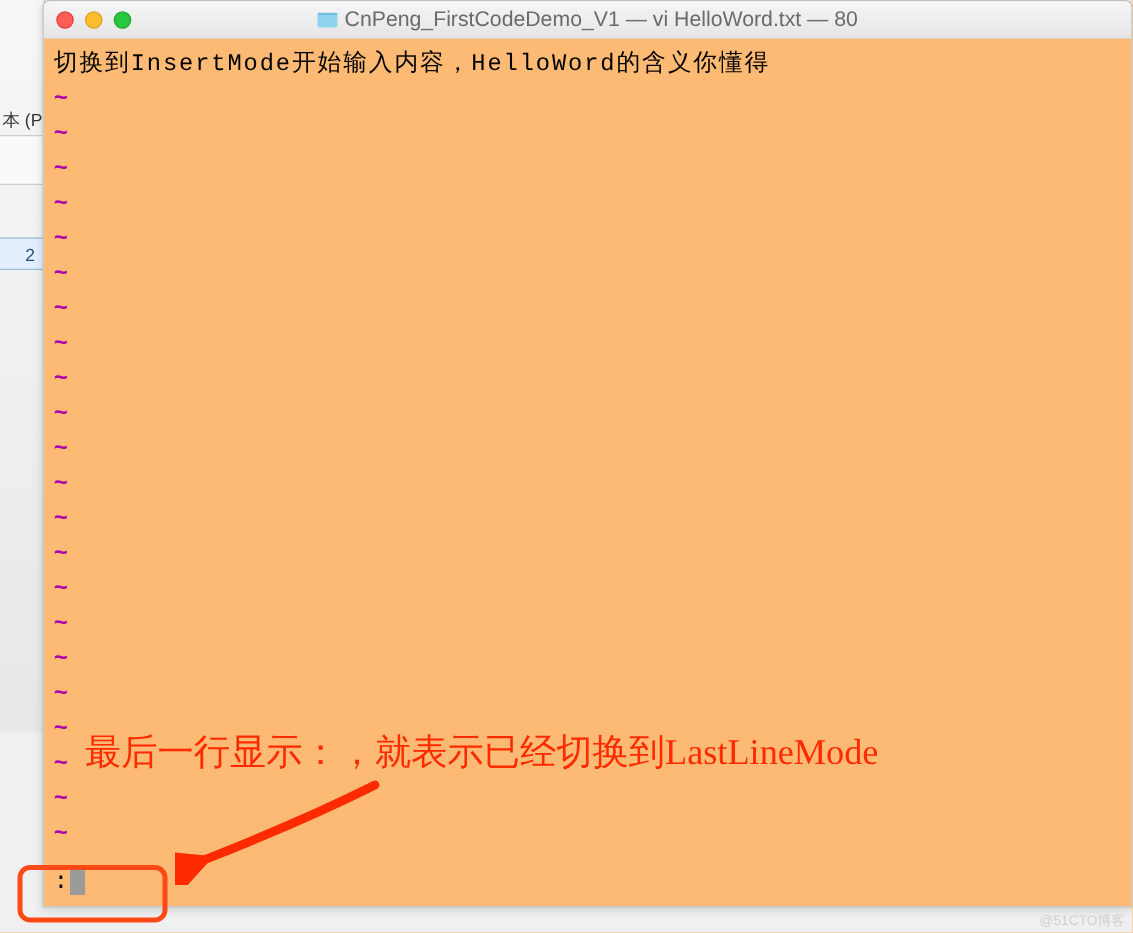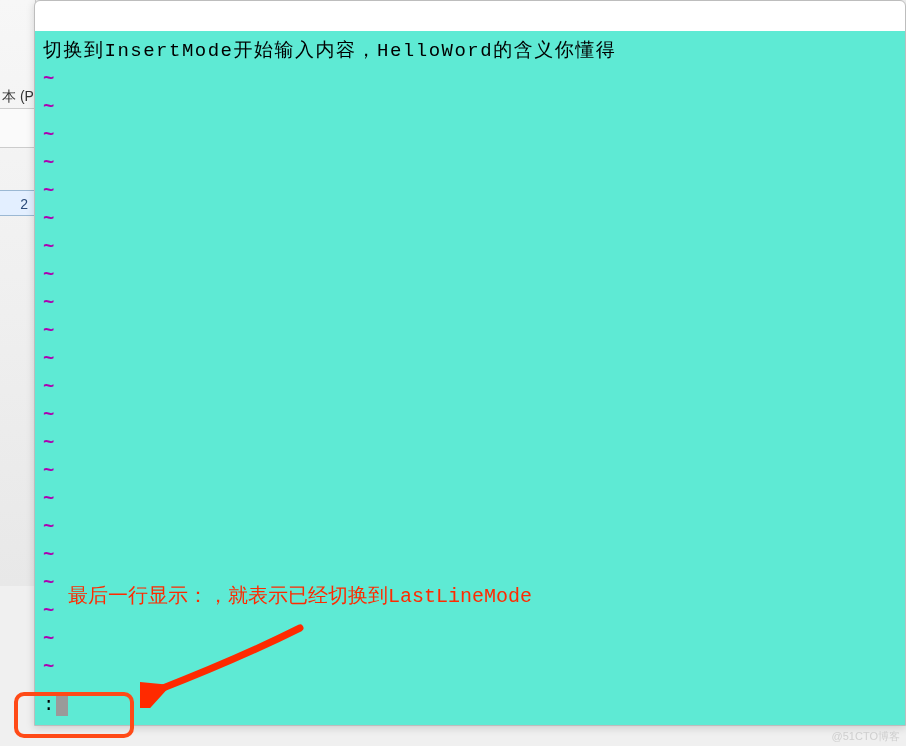--- a/index.html
+++ b/index.html
@@ -97,21 +97,21 @@
       background: #8fd3ef;
       border-radius: 1px 1px 2px 2px;
       position: relative;
       top: 1px;
       margin-right: 6px;
       border-top: 2px solid #70bcdd;
     }
     .editor {
       position: absolute;
       top: 30px; left: 0; right: 0; bottom: 0;
-      background: #5eead4;
+      background: #fdba74;
       padding: 6px 8px 0 8px;
       font-size: 19px;
       line-height: 28px;
       color: #000;
     }
     .content-line {
       white-space: pre;
       color: #000;
       letter-spacing: 1.5px;
       font-weight: 500;
@@ -144,23 +144,23 @@
       height: 46px;
       border: 4px solid #ff4a17;
       border-radius: 10px;
       pointer-events: none;
       z-index: 10;
     }
     .annotation-text {
       position: absolute;
       left: 68px;
       top: 582px;
-      font-size: 20px;
+      font-size: 29px;
       color: #ff2a00;
-      font-family: Liberation Mono, monospace;
+      font-family: Liberation Serif, serif;
       font-weight: 400;
       z-index: 10;
       white-space: nowrap;
     }
     .arrow {
       position: absolute;
       left: 140px;
       top: 618px;
       width: 170px;
       height: 90px;
@@ -180,20 +180,30 @@
 </head>
 <body>
 
 <div class="bg-left">
   <div class="bg-left-label">本 (P</div>
   <div class="bg-left-tab"></div>
   <div class="bg-left-num">2</div>
 </div>
 
 <div class="terminal-window">
+  <div class="titlebar">
+    <div class="traffic-lights">
+      <div class="tl tl-close"></div>
+      <div class="tl tl-min"></div>
+      <div class="tl tl-max"></div>
+    </div>
+    <div class="title-text">
+      <span class="title-folder-icon"></span><span>CnPeng_FirstCodeDemo_V1 — vi HelloWord.txt — 80</span>
+    </div>
+  </div>
 
   <div class="editor">
     <div class="content-line">切换到InsertMode开始输入内容，HelloWord的含义你懂得</div>
     <div id="tildes">
         <div class="tilde">~</div>
         <div class="tilde">~</div>
         <div class="tilde">~</div>
         <div class="tilde">~</div>
         <div class="tilde">~</div>
         <div class="tilde">~</div>

